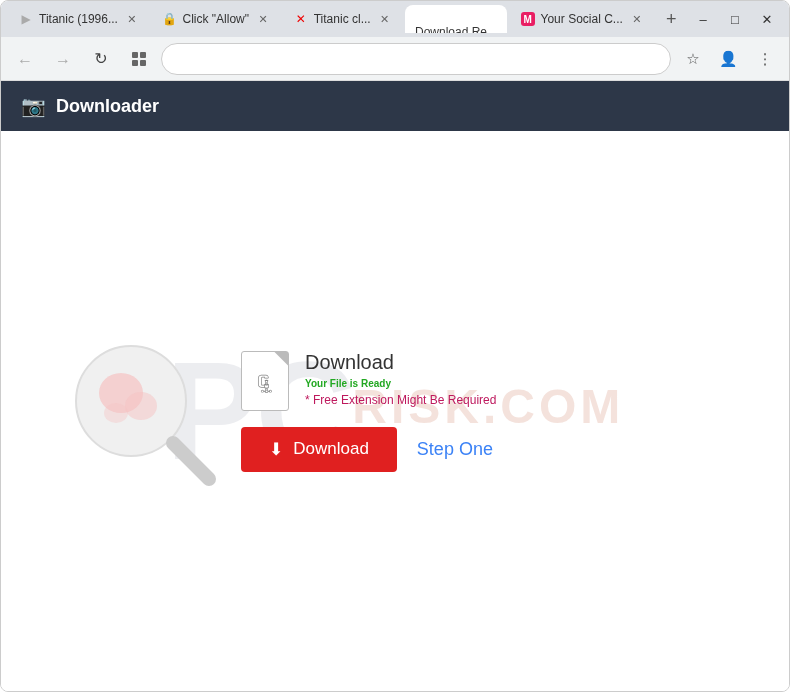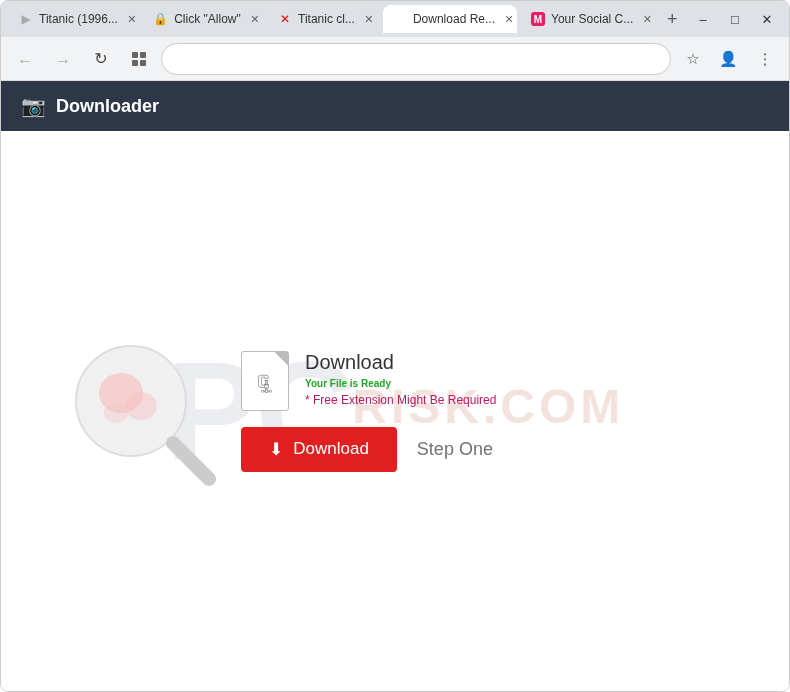--- a/index.html
+++ b/index.html
@@ -28,20 +28,21 @@
       max-width: 160px;
       background: #dee1e6;
       color: #333;
       white-space: nowrap;
       overflow: hidden;
       text-overflow: ellipsis;
     }
     .tab.active {
       background: #fff;
       color: #333;
+      flex-direction: column;
     }
     .tab-close {
       width: 16px; height: 16px;
       border-radius: 50%;
       display: flex; align-items: center; justify-content: center;
       font-size: 11px;
       color: #666;
       cursor: pointer;
       flex-shrink: 0;
     }
@@ -203,21 +204,21 @@
       border: none;
       border-radius: 4px;
       padding: 12px 28px;
       font-size: 17px;
       font-weight: 500;
       cursor: pointer;
       display: flex;
       align-items: center;
       gap: 10px;
     }
-    .step-one-label { font-size: 18px; color: #737373; font-weight: 400; }
+    .step-one-label { font-size: 18px; color: #3b82f6; font-weight: 400; }
   </style>
 </head>
 <body>
 
 <div class="browser-frame">
 
   <div class="title-bar">
 
     <div class="tab">
       <span class="tab-icon" style="color:#aaa;">▶</span>

